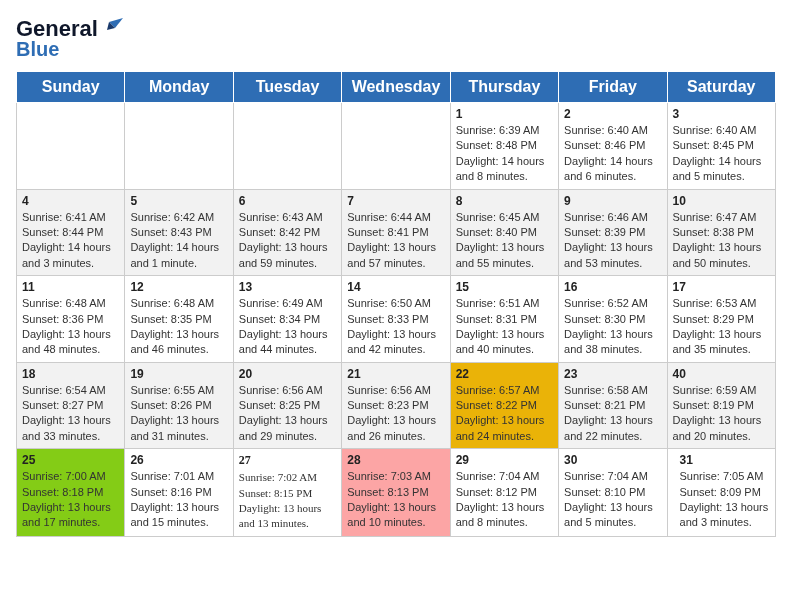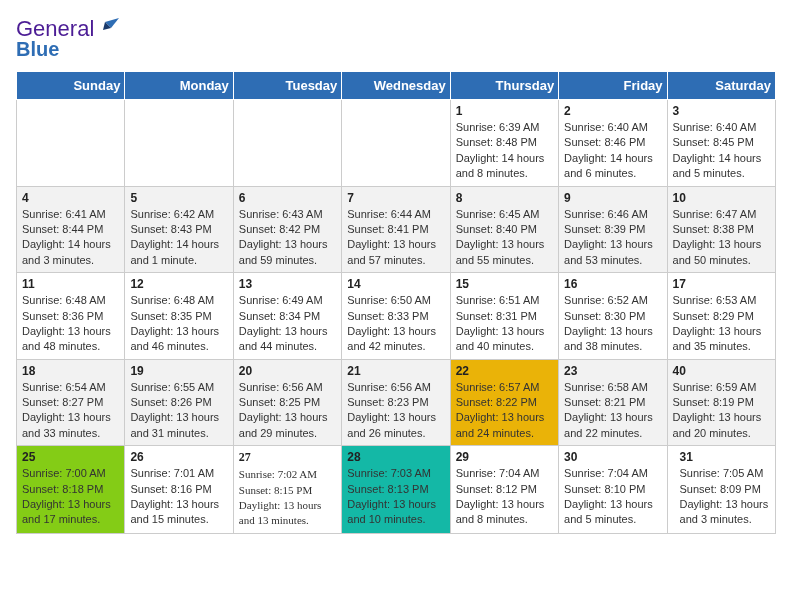--- a/index.html
+++ b/index.html
@@ -36,22 +36,22 @@
     }
     .calendar-table {
       width: 100%;
       border-collapse: collapse;
       font-size: 11px;
     }
     .calendar-table thead tr th {
       background-color: #2e6db4;
       color: #fff;
       padding: 6px 4px;
-      text-align: right;
-      font-size: 13px;
+      text-align: center;
+      font-size: 16px;
       font-weight: bold;
       border: 1px solid #fff;
     }
     .calendar-table tbody tr td {
       vertical-align: top;
       padding: 4px 5px;
       border: 1px solid #ccc;
       width: calc(100% / 7);
       height: 80px;
       background: #fff;
@@ -73,21 +73,21 @@
     .empty-cell {
       background: #fff !important;
     }
   </style>
 </head>
 <body>
 
 <div class="header">
   <div class="logo">
     <div style="display:flex; align-items:center;">
-      <span style="font-size:22px; font-weight:normal; color:#4c1d95;">General</span>
+      <span style="font-size:22px; font-weight:bold; color:#0f172a;">General</span>
       <svg width="22" height="22" viewBox="0 0 22 22" style="margin-left:3px; margin-top:-4px;">
         <polygon points="8,6 22,2 14,12 8,6" fill="#2e6db4"></polygon>
         <polygon points="8,6 14,12 6,14 8,6" fill="#1a3a6b"></polygon>
       </svg>
     </div>
     <span style="font-size:20px; font-weight:bold; color:#2e6db4; margin-top:-4px;">Blue</span>
   </div>
   <div class="logo-right">
     <div class="month-title"></div>
     <div class="location"></div>
@@ -221,21 +221,21 @@
           <div class="day-info">Sunrise: 7:00 AM<br>Sunset: 8:18 PM<br>Daylight: 13 hours and 17 minutes.</div>
         </td>
         <td style="background: rgb(255, 255, 255);">
           <div class="day-number">26</div>
           <div class="day-info">Sunrise: 7:01 AM<br>Sunset: 8:16 PM<br>Daylight: 13 hours and 15 minutes.</div>
         </td>
         <td style="background: rgb(255, 255, 255); font-family: Liberation Serif, serif;">
           <div class="day-number">27</div>
           <div class="day-info">Sunrise: 7:02 AM<br>Sunset: 8:15 PM<br>Daylight: 13 hours and 13 minutes.</div>
         </td>
-        <td style="background: #14b8a6; margin-top: 28px;">
+        <td style="background: #fca5a5; margin-top: 28px;">
           <div class="day-number">28</div>
           <div class="day-info">Sunrise: 7:03 AM<br>Sunset: 8:13 PM<br>Daylight: 13 hours and 10 minutes.</div>
         </td>
         <td style="background: rgb(255, 255, 255);">
           <div class="day-number">29</div>
           <div class="day-info">Sunrise: 7:04 AM<br>Sunset: 8:12 PM<br>Daylight: 13 hours and 8 minutes.</div>
         </td>
         <td style="background: rgb(255, 255, 255);">
           <div class="day-number">30</div>
           <div class="day-info">Sunrise: 7:04 AM<br>Sunset: 8:10 PM<br>Daylight: 13 hours and 5 minutes.</div>

